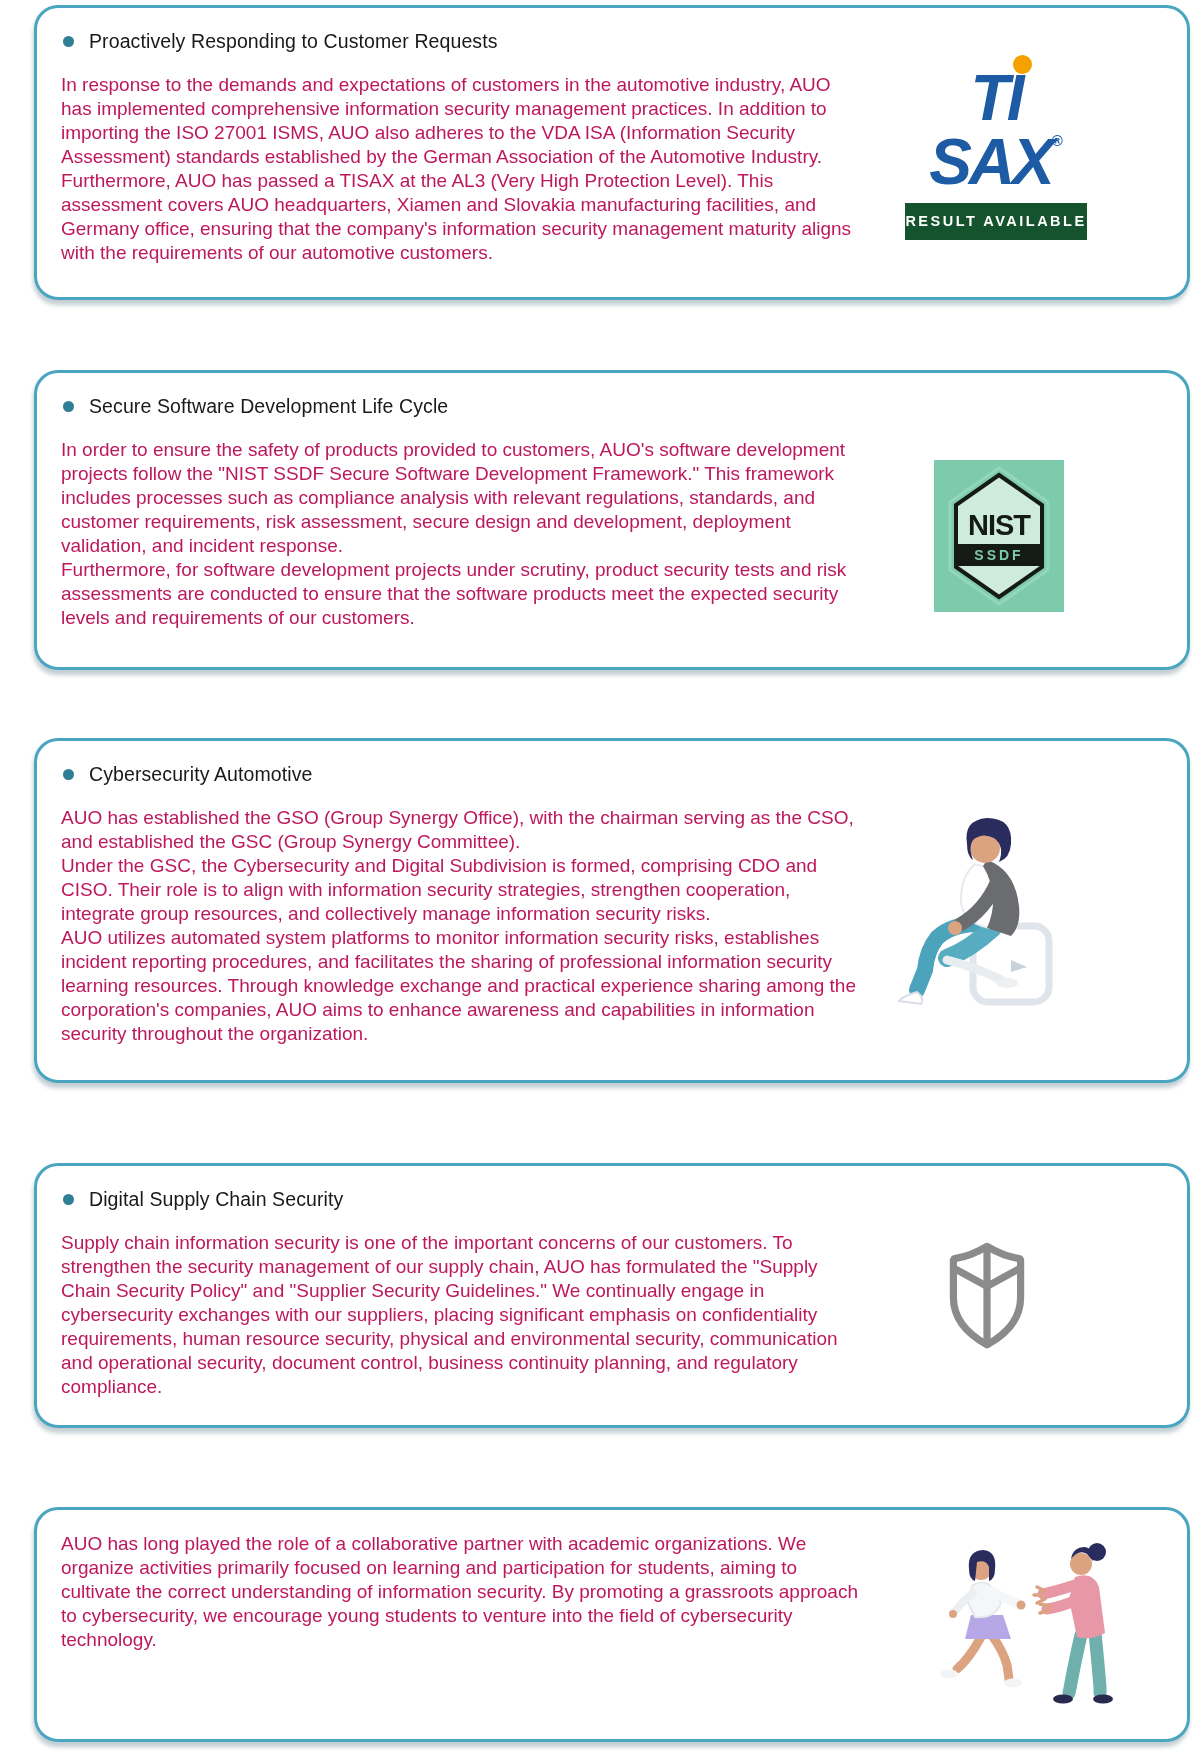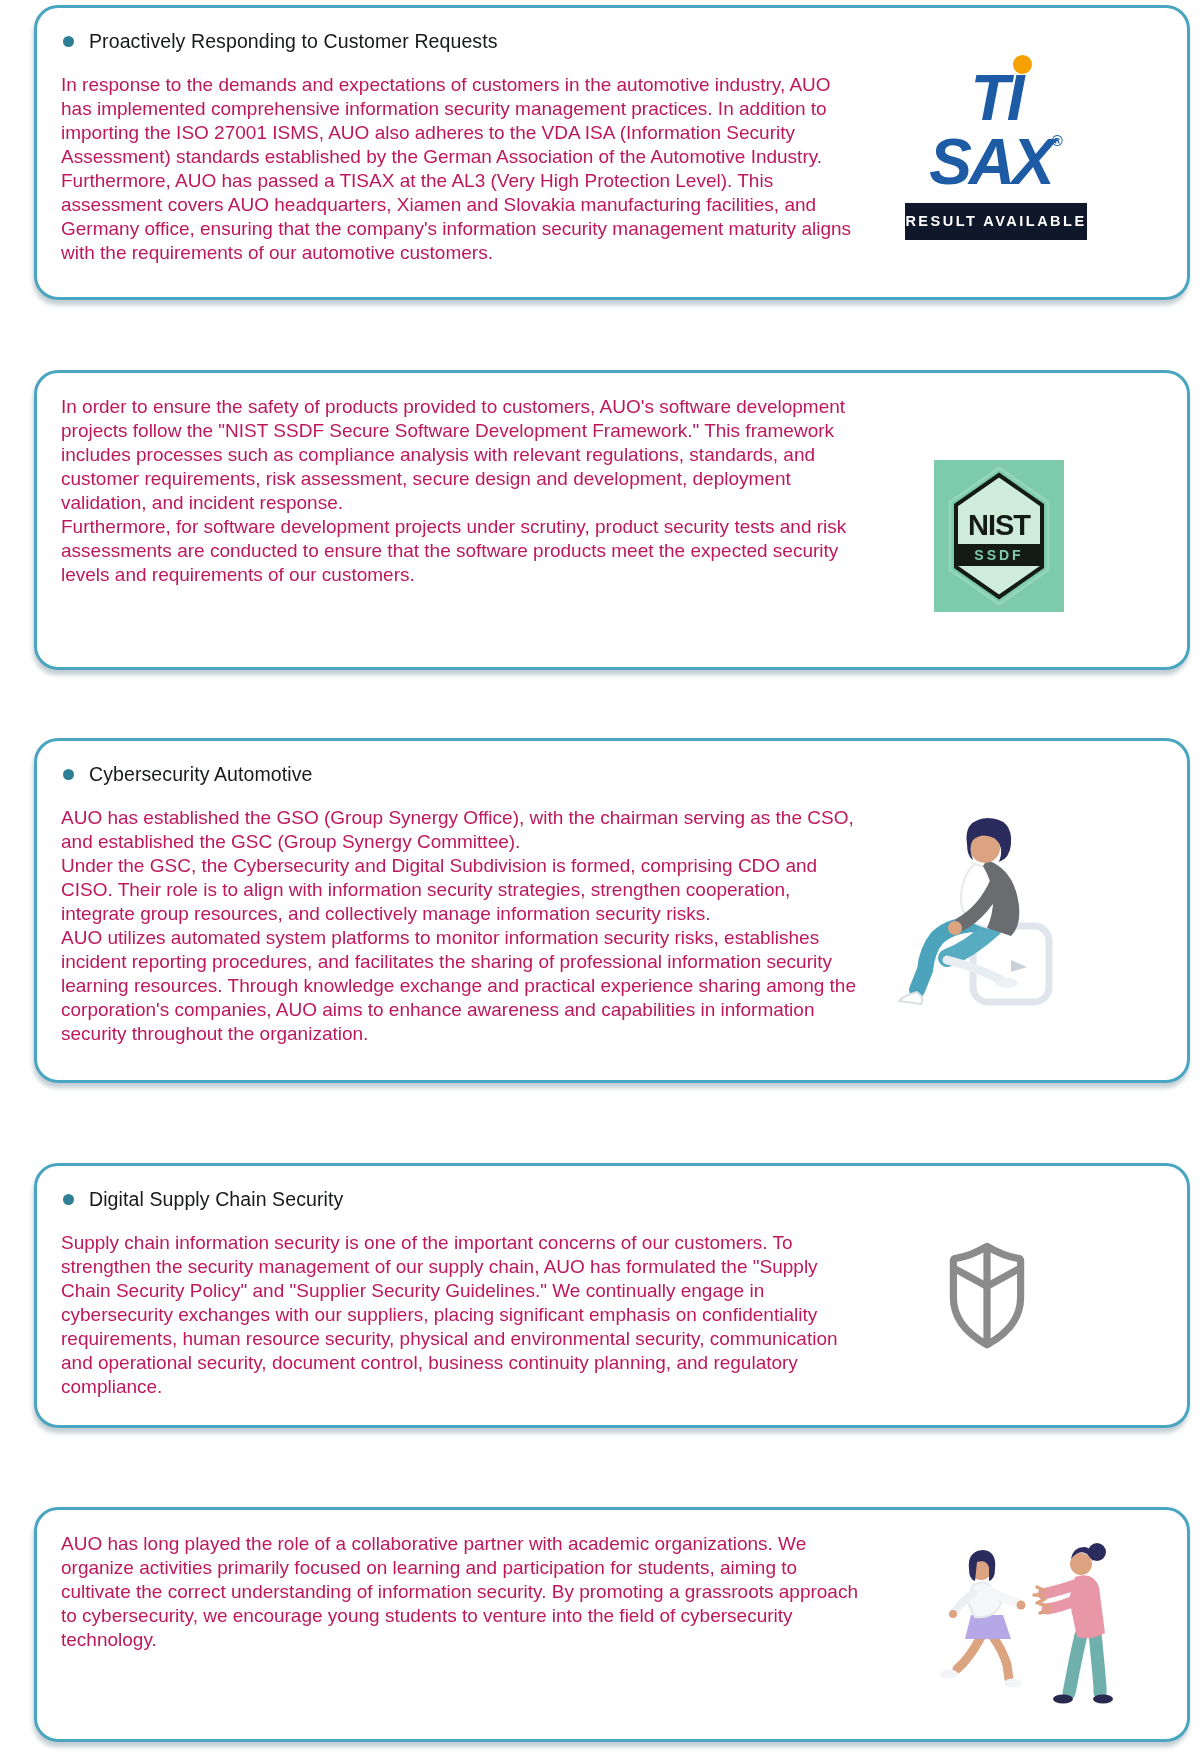--- a/index.html
+++ b/index.html
@@ -52,21 +52,21 @@
   .tisax-i::before {
     content:""; position:absolute; left:6px; top:-11px;
     width:19px; height:19px; border-radius:50%;
     background:#F5A100;
   }
   .tisax-reg {
     font-size:15px; font-weight:bold; font-style:normal;
     color:#1D5CA5; vertical-align:38px; letter-spacing:0;
   }
   .tisax-banner {
-    margin-top:9px; background:#0f172a; color:#ffffff;
+    margin-top:9px; background:#14532d; color:#ffffff;
     font-size:14.5px; font-weight:bold; letter-spacing:2.5px;
     height:37px; line-height:37px; text-align:center;
     font-style:normal;
   }
 
   
   .visual-nist { right:123px; width:130px; height:120px; background:#7DCBAC; }
   .nist-svg { display:block; }
 
   
@@ -89,20 +89,24 @@
     <div class="card-body">
       <p>In response to the demands and expectations of customers in the automotive industry, AUO has implemented comprehensive information security management practices. In addition to importing the ISO 27001 ISMS, AUO also adheres to the VDA ISA (Information Security Assessment) standards established by the German Association of the Automotive Industry. Furthermore, AUO has passed a TISAX at the AL3 (Very High Protection Level). This assessment covers AUO headquarters, Xiamen and Slovakia manufacturing facilities, and Germany office, ensuring that the company's information security management maturity aligns with the requirements of our automotive customers.</p>
     </div>
     <div class="card-visual visual-tisax">
       <div class="tisax-word"><span>T</span><span class="tisax-i">I</span><span>SAX</span><span class="tisax-reg">®</span></div>
       <div class="tisax-banner">RESULT AVAILABLE</div>
     </div>
   </section>
 
   <section class="card c2">
+    <div class="card-title-row">
+      <span class="bullet"></span>
+      <h2 class="card-title">Secure Software Development Life Cycle</h2>
+    </div>
     <div class="card-body">
       <p>In order to ensure the safety of products provided to customers, AUO's software development projects follow the "NIST SSDF Secure Software Development Framework." This framework includes processes such as compliance analysis with relevant regulations, standards, and customer requirements, risk assessment, secure design and development, deployment validation, and incident response.</p>
       <p>Furthermore, for software development projects under scrutiny, product security tests and risk assessments are conducted to ensure that the software products meet the expected security levels and requirements of our customers.</p>
     </div>
     <div class="card-visual visual-nist">
       <svg class="nist-svg" width="130" height="152" viewBox="0 0 130 152">
         <rect width="130" height="152" fill="#7DCBAC"></rect>
         <polygon points="65,8 114,42 114,110 65,144 16,110 16,42" fill="none" stroke="#93D6BB" stroke-width="3"></polygon>
         <polygon points="65,15 108,45 108,107 65,137 22,107 22,45" fill="#CFEBDC" stroke="#141B17" stroke-width="4"></polygon>
         <text x="65" y="75" text-anchor="middle" font-family="Liberation Sans, sans-serif" font-size="29" font-weight="bold" letter-spacing="-1" fill="#141B17">NIST</text>

